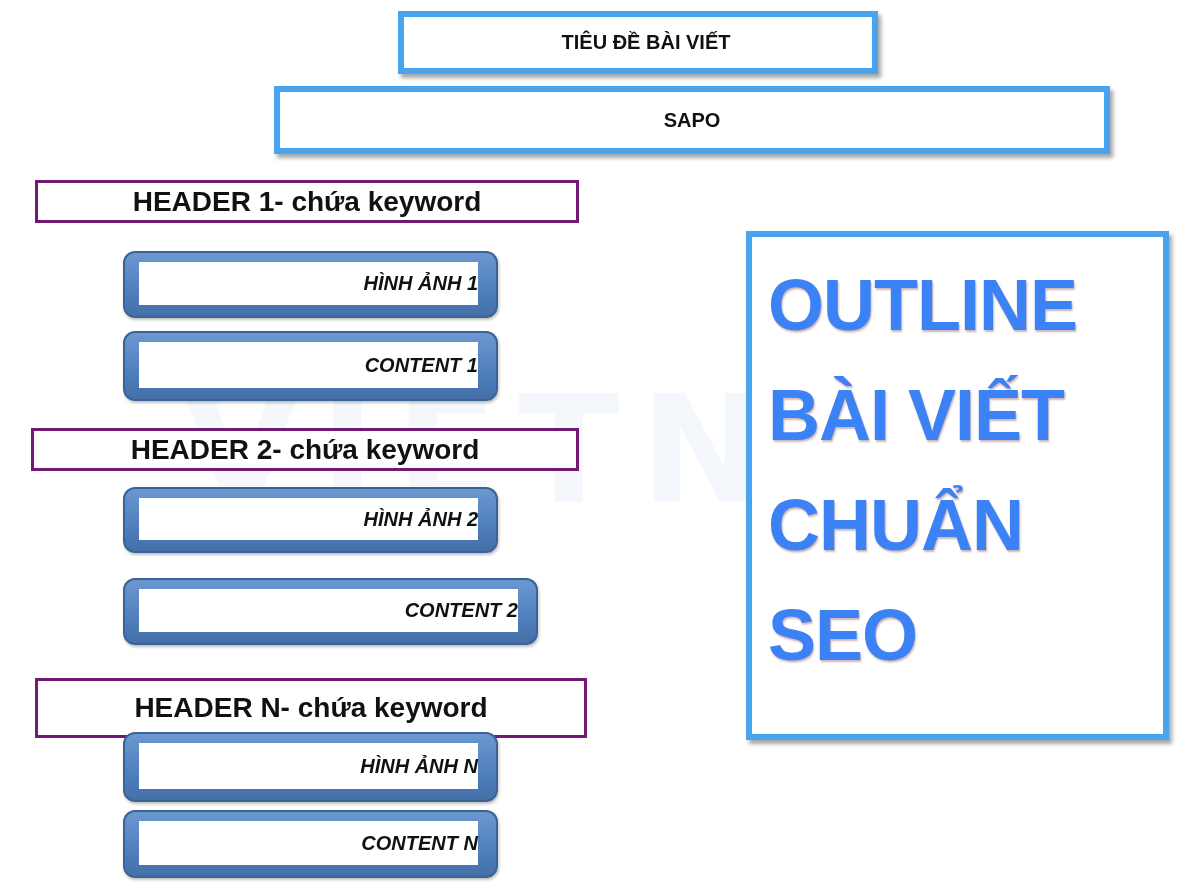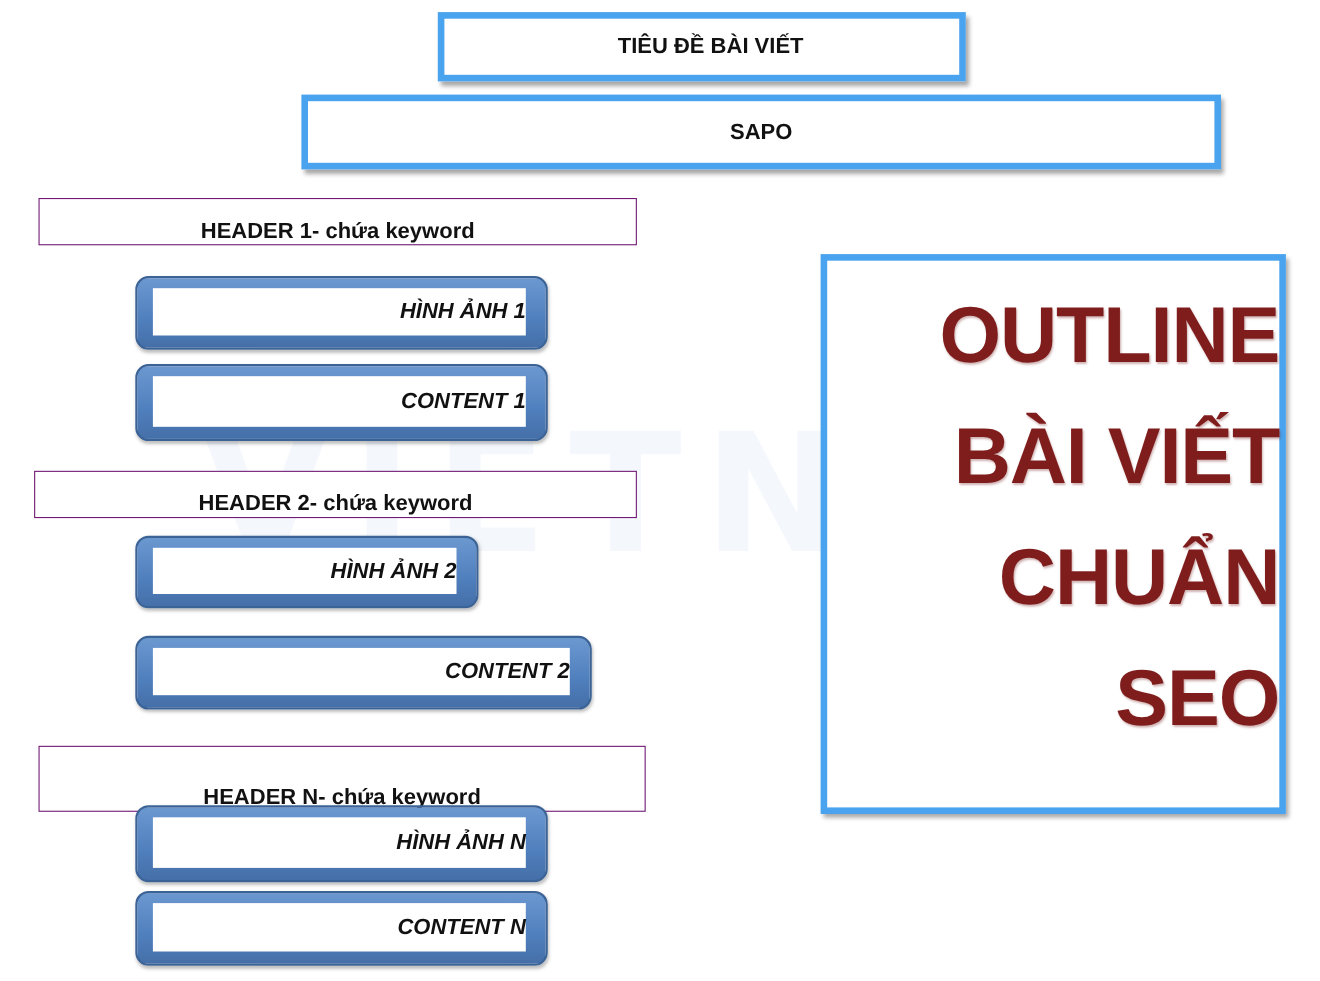--- a/index.html
+++ b/index.html
@@ -15,51 +15,50 @@
     color: #3a8fe0; opacity: 0.05; text-align: center; pointer-events: none;
   }
   .box { position: absolute; box-sizing: border-box; display: flex; align-items: center; justify-content: center; color: #111; font-weight: bold; }
   .blue-frame {
     border: 6px solid #4aa3ee; background: #fff;
     box-shadow: 3px 4px 4px rgba(0,0,0,0.35);
   }
   .title-box { left: 398px; top: 11px; width: 480px; height: 63px; font-size: 20px; padding-left: 16px; }
   .sapo-box { left: 274px; top: 86px; width: 836px; height: 68px; font-size: 20px; }
   .header-box {
-    border: 1px solid #701a75; background: #fff; font-size: 20px; align-items: flex-end;
+    border: 3px solid #701a75; background: #fff; font-size: 28px;
   }
   .h1 { left: 35px; top: 180px; width: 544px; height: 43px; }
   .h2 { left: 31px; top: 428px; width: 548px; height: 43px; }
   .hn { left: 35px; top: 678px; width: 552px; height: 60px; }
   .pill {
     background: linear-gradient(180deg, #6c98d0 0%, #4f7fbd 60%, #456fa8 100%);
     border-radius: 12px; border: 2px solid #3c6396;
     box-shadow: 1px 2px 3px rgba(0,0,0,0.25);
     padding: 9px 18px 11px 14px;
   }
   .pill .inner {
     width: 100%; height: 100%; background: #fff; display: flex; align-items: center; justify-content: flex-end;
     font-size: 20px; font-weight: bold; color: #111; font-style: italic;
   }
   .p1 { left: 123px; top: 251px; width: 375px; height: 67px; }
   .p2 { left: 123px; top: 331px; width: 375px; height: 70px; }
-  .p3 { left: 123px; top: 487px; width: 312px; height: 66px; }
+  .p3 { left: 123px; top: 487px; width: 375px; height: 66px; }
   .p4 { left: 123px; top: 578px; width: 415px; height: 67px; }
   .p5 { left: 123px; top: 732px; width: 375px; height: 70px; }
   .p6 { left: 123px; top: 810px; width: 375px; height: 68px; }
   .outline-box {
     left: 746px; top: 231px; width: 423px; height: 509px;
     display: block; padding: 18px 0 0 16px;
   }
   .outline-line {
-    color: #7f1d1d; font-weight: bold; font-size: 72px; line-height: 120px;
+    color: #3b82f6; font-weight: bold; font-size: 72px; line-height: 120px;
     letter-spacing: -1px; text-shadow: 1px 2px 2px rgba(120,40,40,0.35);
     font-family: "Liberation Sans", sans-serif; white-space: nowrap;
     margin-top: -10px;
-    text-align: right;
   }
 </style>
 </head>
 <body>
 
 <div class="watermark">VIETNIX</div>
 
 <div class="box blue-frame title-box">
   <span>TIÊU ĐỀ BÀI VIẾT</span>
 </div>

